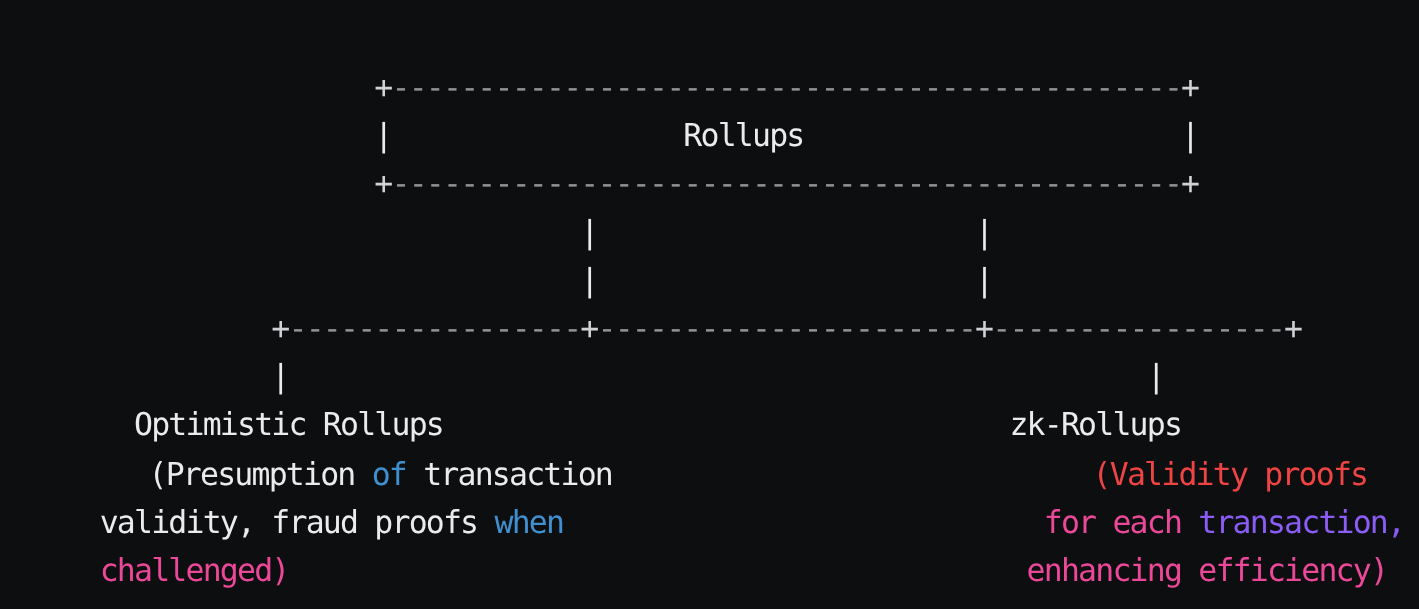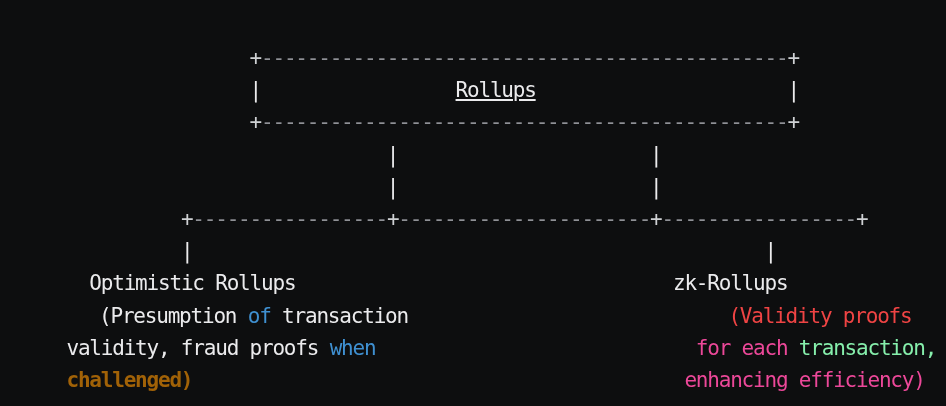--- a/index.html
+++ b/index.html
@@ -26,23 +26,23 @@
     font-weight: 400;
   }
   #diagram span {
     white-space: pre;
   }
 </style>
 </head>
 <body style="background: rgb(13, 14, 15);">
 
 <pre id="diagram">                 <span style="color: rgb(207, 209, 212);">+</span><span style="color: rgb(143, 145, 150);">----------------------------------------------</span><span style="color: rgb(207, 209, 212);">+</span>
-                 <span style="color: rgb(235, 235, 237);">|</span>                 <span style="color: rgb(235, 235, 237); text-decoration: underline;">Rollups</span>                      <span style="color: rgb(235, 235, 237);">|</span>
+                 <span style="color: rgb(235, 235, 237);">|</span>                 <span style="color: rgb(235, 235, 237);">Rollups</span>                      <span style="color: rgb(235, 235, 237);">|</span>
                  <span style="color: rgb(207, 209, 212);">+</span><span style="color: rgb(143, 145, 150);">----------------------------------------------</span><span style="color: rgb(207, 209, 212);">+</span>
                              <span style="color: rgb(235, 235, 237);">|</span>                      <span style="color: rgb(235, 235, 237);">|</span>
                              <span style="color: rgb(235, 235, 237);">|</span>                      <span style="color: rgb(235, 235, 237);">|</span>
            <span style="color: rgb(207, 209, 212);">+</span><span style="color: rgb(143, 145, 150);">-----------------</span><span style="color: rgb(207, 209, 212);">+</span><span style="color: rgb(143, 145, 150);">----------------------</span><span style="color: rgb(207, 209, 212);">+</span><span style="color: rgb(143, 145, 150);">-----------------</span><span style="color: rgb(207, 209, 212);">+</span>
            <span style="color: rgb(235, 235, 237);">|</span>                                                  <span style="color: rgb(235, 235, 237);">|</span>
    <span style="color: rgb(235, 235, 237);">Optimistic Rollups</span>                                 <span style="color: rgb(235, 235, 237); margin-top: 24px;">zk-Rollups</span>
 <span style="color: rgb(235, 235, 237); margin-left: 44px;">(Presumption </span><span style="color: rgb(63, 144, 209);">of</span><span style="color: rgb(235, 235, 237);"> transaction</span>                            <span style="color: #ef4444;">(Validity proofs</span>
-<span style="color: rgb(235, 235, 237);"> validity, fraud proofs </span><span style="color: rgb(63, 144, 209);">when</span>                            <span style="color: #ec4899;">for each</span><span style="color: #86efac;"> transaction,</span>
-<span style="color: #a16207; font-weight: bold;"> challenged)</span>                                           <span style="color: #ec4899;">enhancing efficiency)</span>
+<span style="color: rgb(235, 235, 237);"> validity, fraud proofs </span><span style="color: rgb(63, 144, 209);">when</span>                            <span style="color: #ec4899;">for each</span><span style="color: #8b5cf6;"> transaction,</span>
+<span style="color: #ec4899;"> challenged)</span>                                           <span style="color: #ec4899;">enhancing efficiency)</span>
 </pre>
 
 </body></html>

